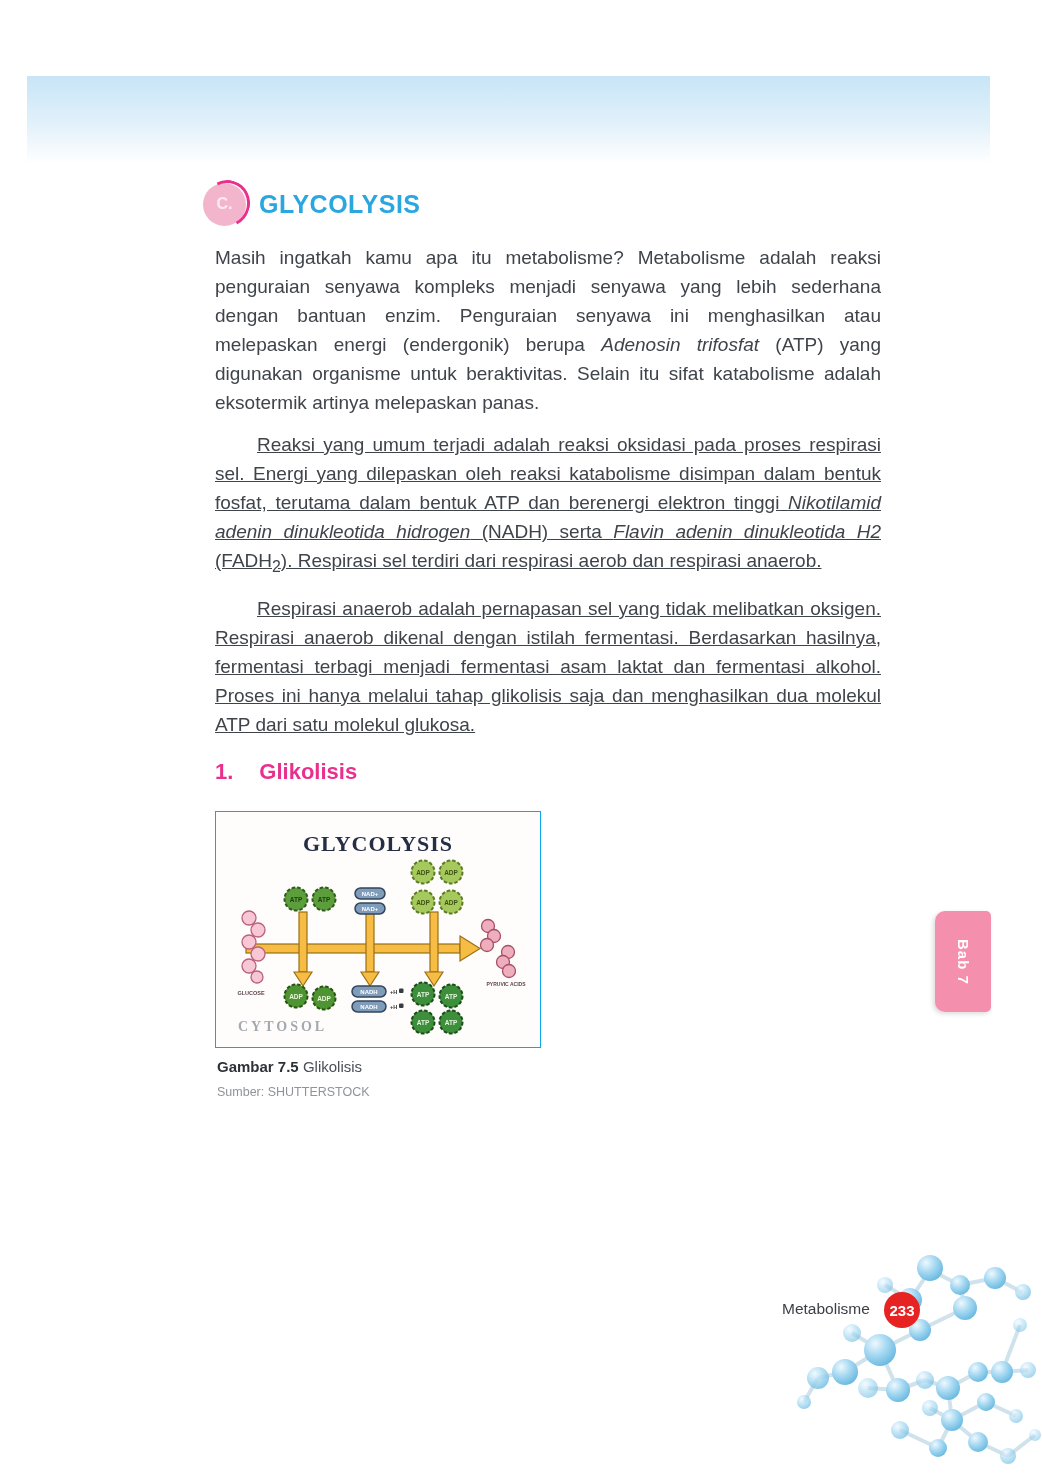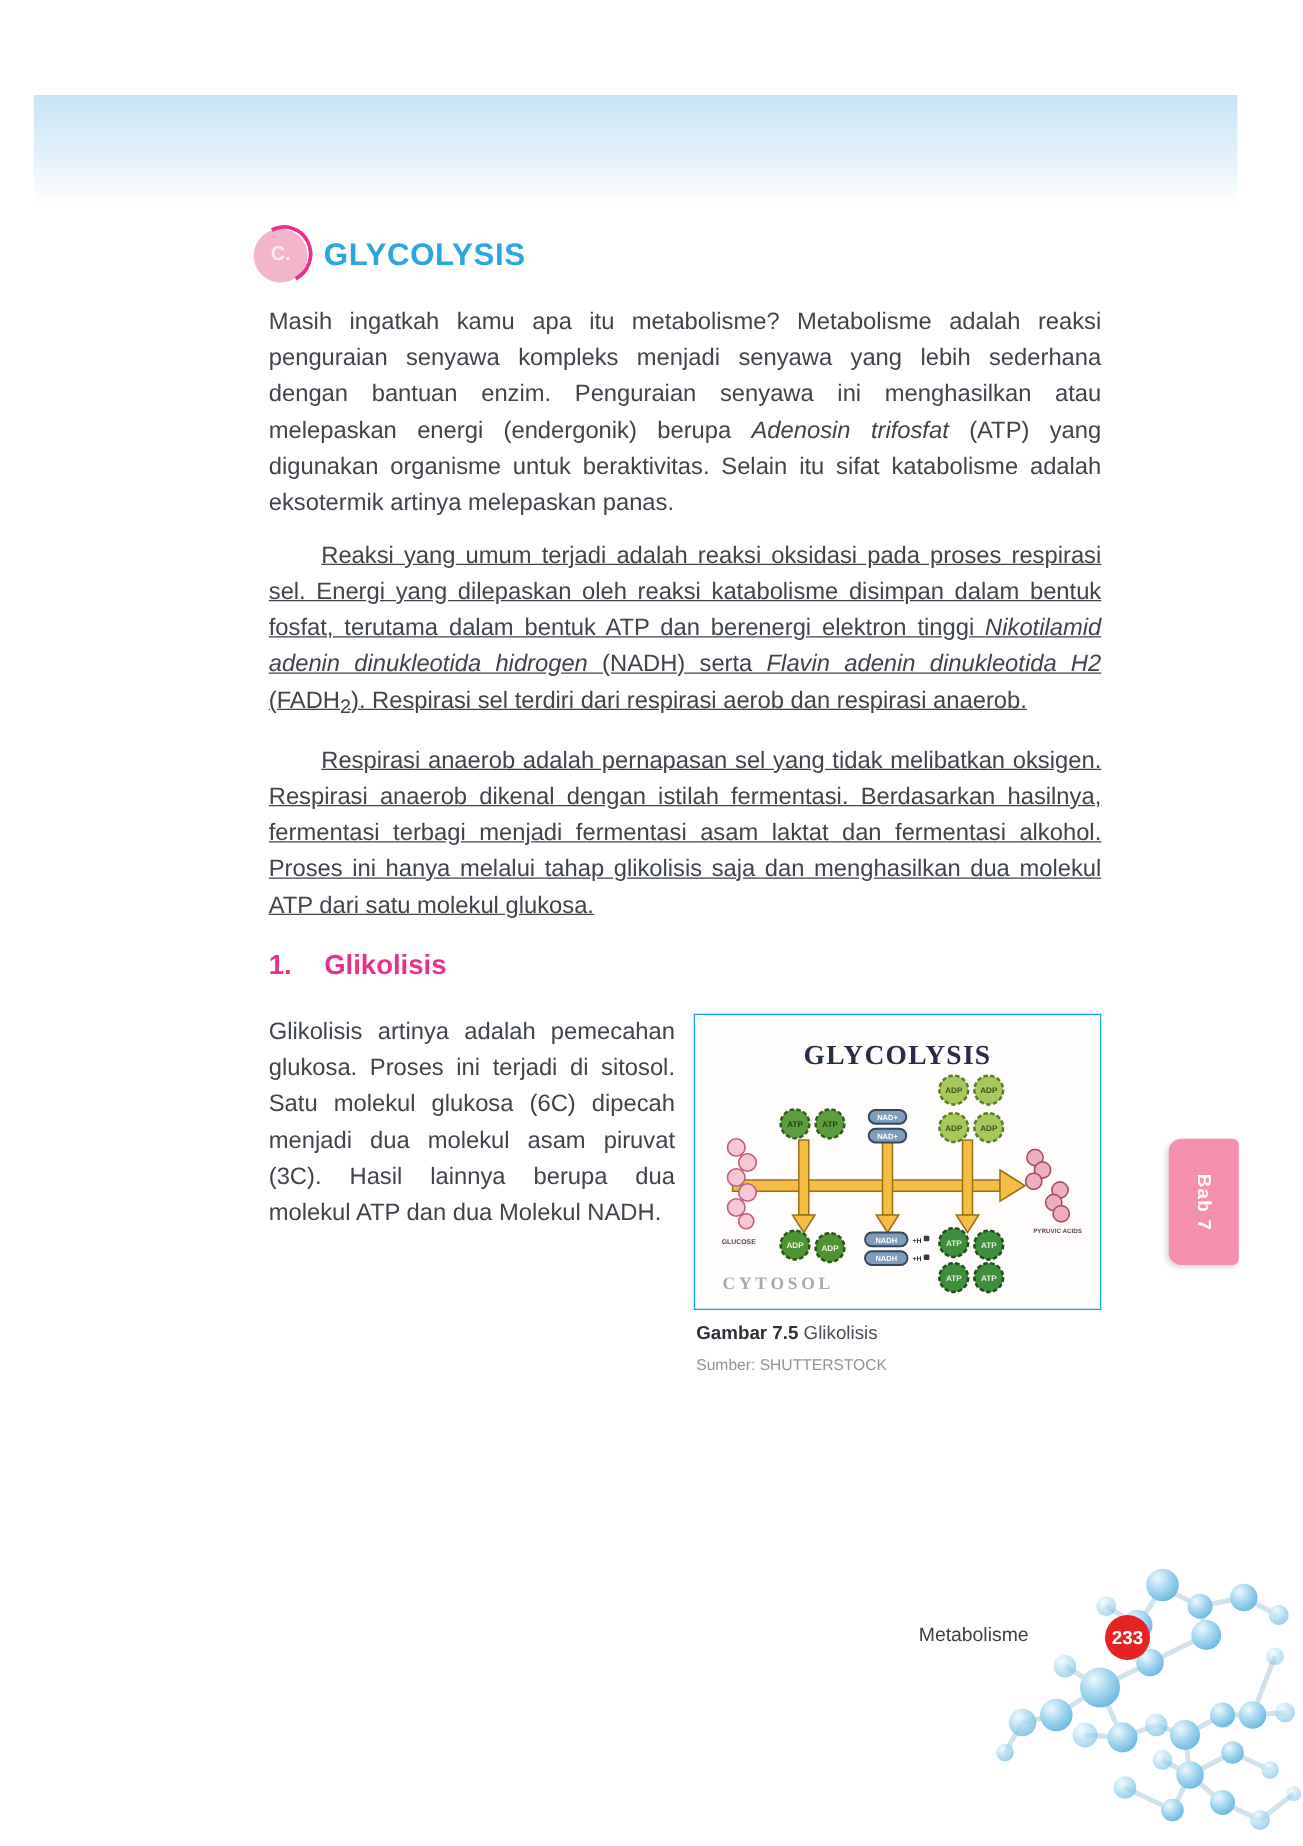--- a/index.html
+++ b/index.html
@@ -30,21 +30,21 @@
   .caption{margin:10px 0 0 2px;font-size:15px;color:#4a4f57;}
   .caption b{color:#2d3238;}
   .source{margin:10px 0 0 2px;font-size:12.5px;color:#8f949b;}
   .side-tab{position:absolute;left:935px;top:911px;width:56px;height:101px;
          background:var(--tab_pink,#f48fae);border-radius:10px 5px 5px 10px;
          display:flex;align-items:center;justify-content:center;
          box-shadow:-2px 2px 4px rgba(120,120,120,.25);}
   .side-tab span{writing-mode:vertical-rl;color:#ffffff;font-weight:bold;font-size:15px;
          letter-spacing:1px;}
   .molecule{position:absolute;right:0;bottom:0;width:252px;height:247px;}
-  .footer-chapter{position:absolute;left:735px;top:1300px;font-size:15.5px;color:#3a3f47;}
+  .footer-chapter{position:absolute;left:782px;top:1300px;font-size:15.5px;color:#3a3f47;}
   .page-badge{position:absolute;left:858px;top:1292px;width:36px;height:36px;border-radius:50%;
          background:var(--page_badge_red,#e62222);color:#ffffff;font-weight:800;font-size:15px;
          display:flex;align-items:center;justify-content:center;margin-left:26px;}
   .fig-svg{display:block;margin:2px auto 0 auto;}
 </style>
 </head>
 <body>
 
 <div class="page">
 
@@ -62,23 +62,20 @@
     <p class="para"><span>Masih ingatkah kamu apa itu metabolisme? Metabolisme adalah reaksi penguraian senyawa kompleks menjadi senyawa yang lebih sederhana dengan bantuan enzim. Penguraian senyawa ini menghasilkan atau melepaskan energi (endergonik) berupa </span><span style="font-style: italic;">Adenosin trifosfat</span><span> (ATP) yang digunakan organisme untuk beraktivitas. Selain itu sifat katabolisme adalah eksotermik artinya melepaskan panas.</span></p>
     <p class="para indent"><span>Reaksi yang umum terjadi adalah reaksi oksidasi pada proses respirasi sel. Energi yang dilepaskan oleh reaksi katabolisme disimpan dalam bentuk fosfat, terutama dalam bentuk ATP dan berenergi elektron tinggi </span><span style="font-style: italic;">Nikotilamid adenin dinukleotida hidrogen</span><span> (NADH) serta </span><span style="font-style: italic;">Flavin adenin dinukleotida H2</span><span> (FADH</span><sub>2</sub><span>). Respirasi sel terdiri dari respirasi aerob dan respirasi anaerob.</span></p>
     <p class="para indent"><span>Respirasi anaerob adalah pernapasan sel yang tidak melibatkan oksigen. Respirasi anaerob dikenal dengan istilah fermentasi. Berdasarkan hasilnya, fermentasi terbagi menjadi fermentasi asam laktat dan fermentasi alkohol. Proses ini hanya melalui tahap glikolisis saja dan menghasilkan dua molekul ATP dari satu molekul glukosa.</span></p>
 
     <div class="sub-head">
       <span>1.</span>
       <span>Glikolisis</span>
     </div>
 
     <div class="two-col">
-      <div class="col-left">
-        <p class="para"><span>Glikolisis artinya adalah pemecahan glukosa. Proses ini terjadi di sitosol. Satu molekul glukosa (6C) dipecah menjadi dua molekul asam piruvat (3C). Hasil lainnya berupa dua molekul ATP dan dua Molekul NADH.</span></p>
-      </div>
 
       <div class="col-right">
         <div class="figure-box">
           <svg class="fig-svg" width="320" height="231" viewBox="0 0 320 231" xmlns="http://www.w3.org/2000/svg">
 
             <text x="160" y="37" text-anchor="middle" font-family="Liberation Serif, serif" font-weight="bold" font-size="22" letter-spacing="1" fill="#262e45">GLYCOLYSIS</text>
 
             <g>
               <rect x="28" y="130" width="214" height="9" fill="#f6bc43" stroke="#9a7015" stroke-width="1.2"></rect>
               <polygon points="242,122 262,134.5 242,147" fill="#f6bc43" stroke="#9a7015" stroke-width="1.2"></polygon>

